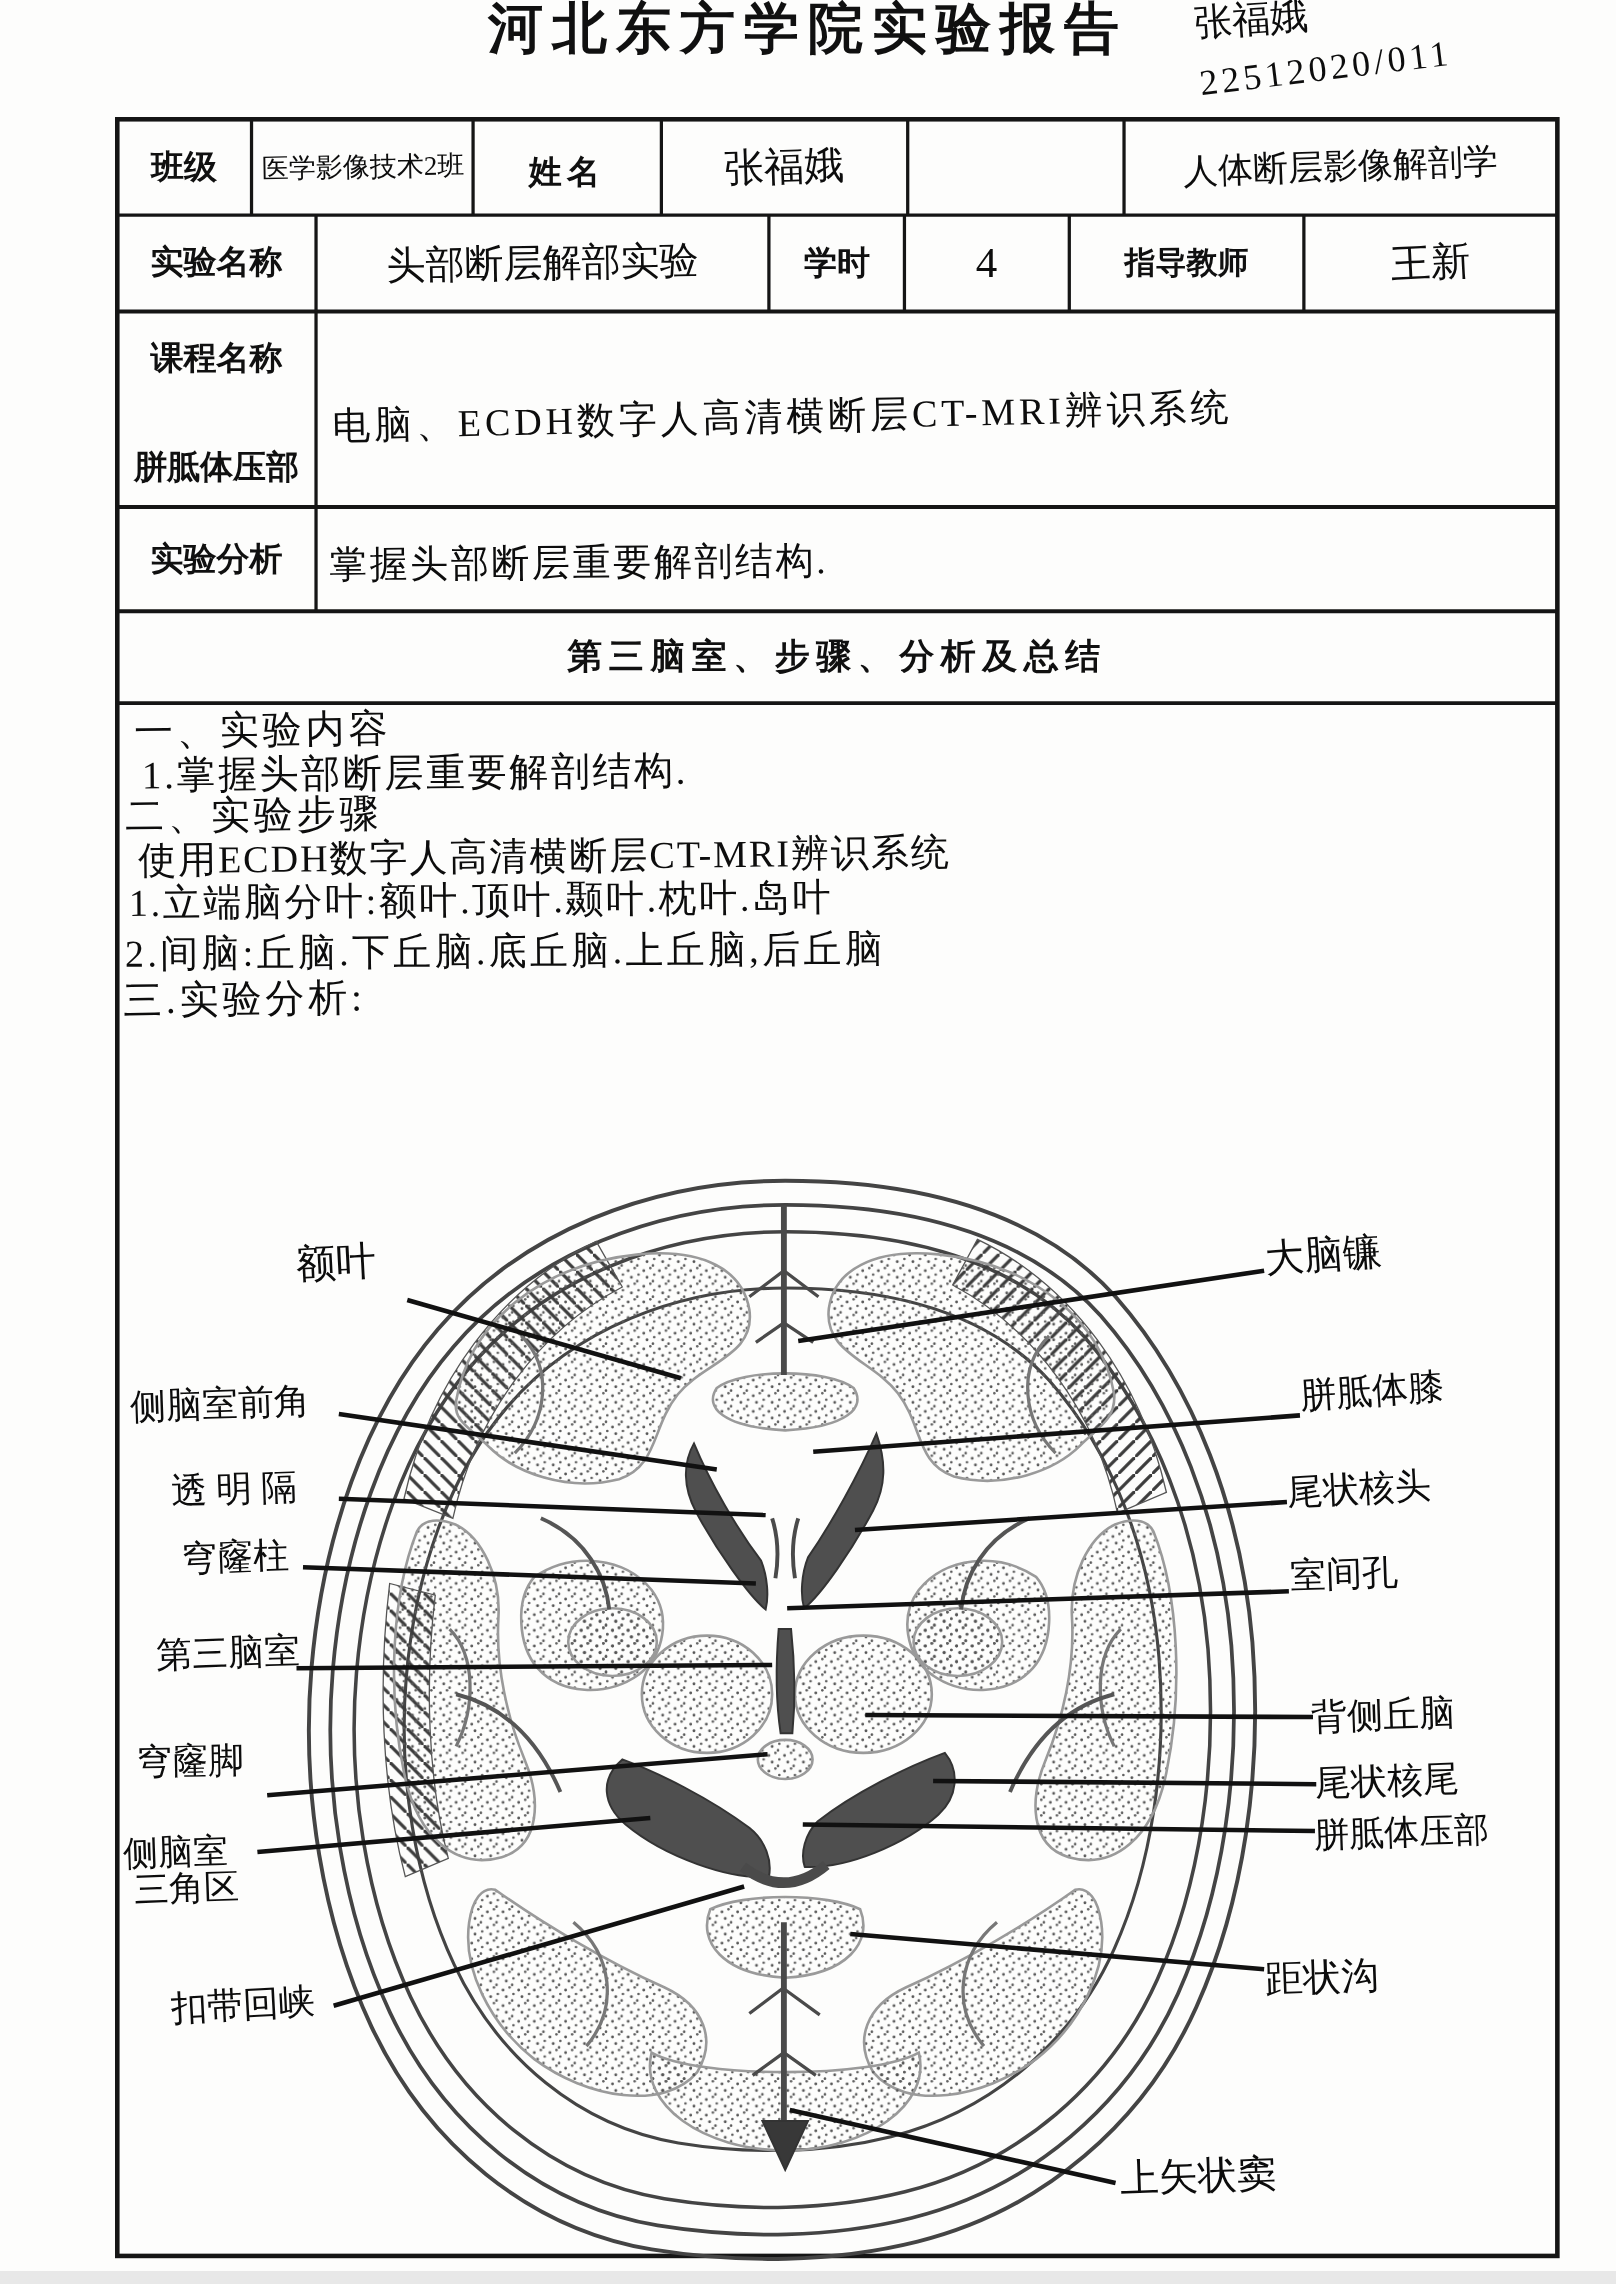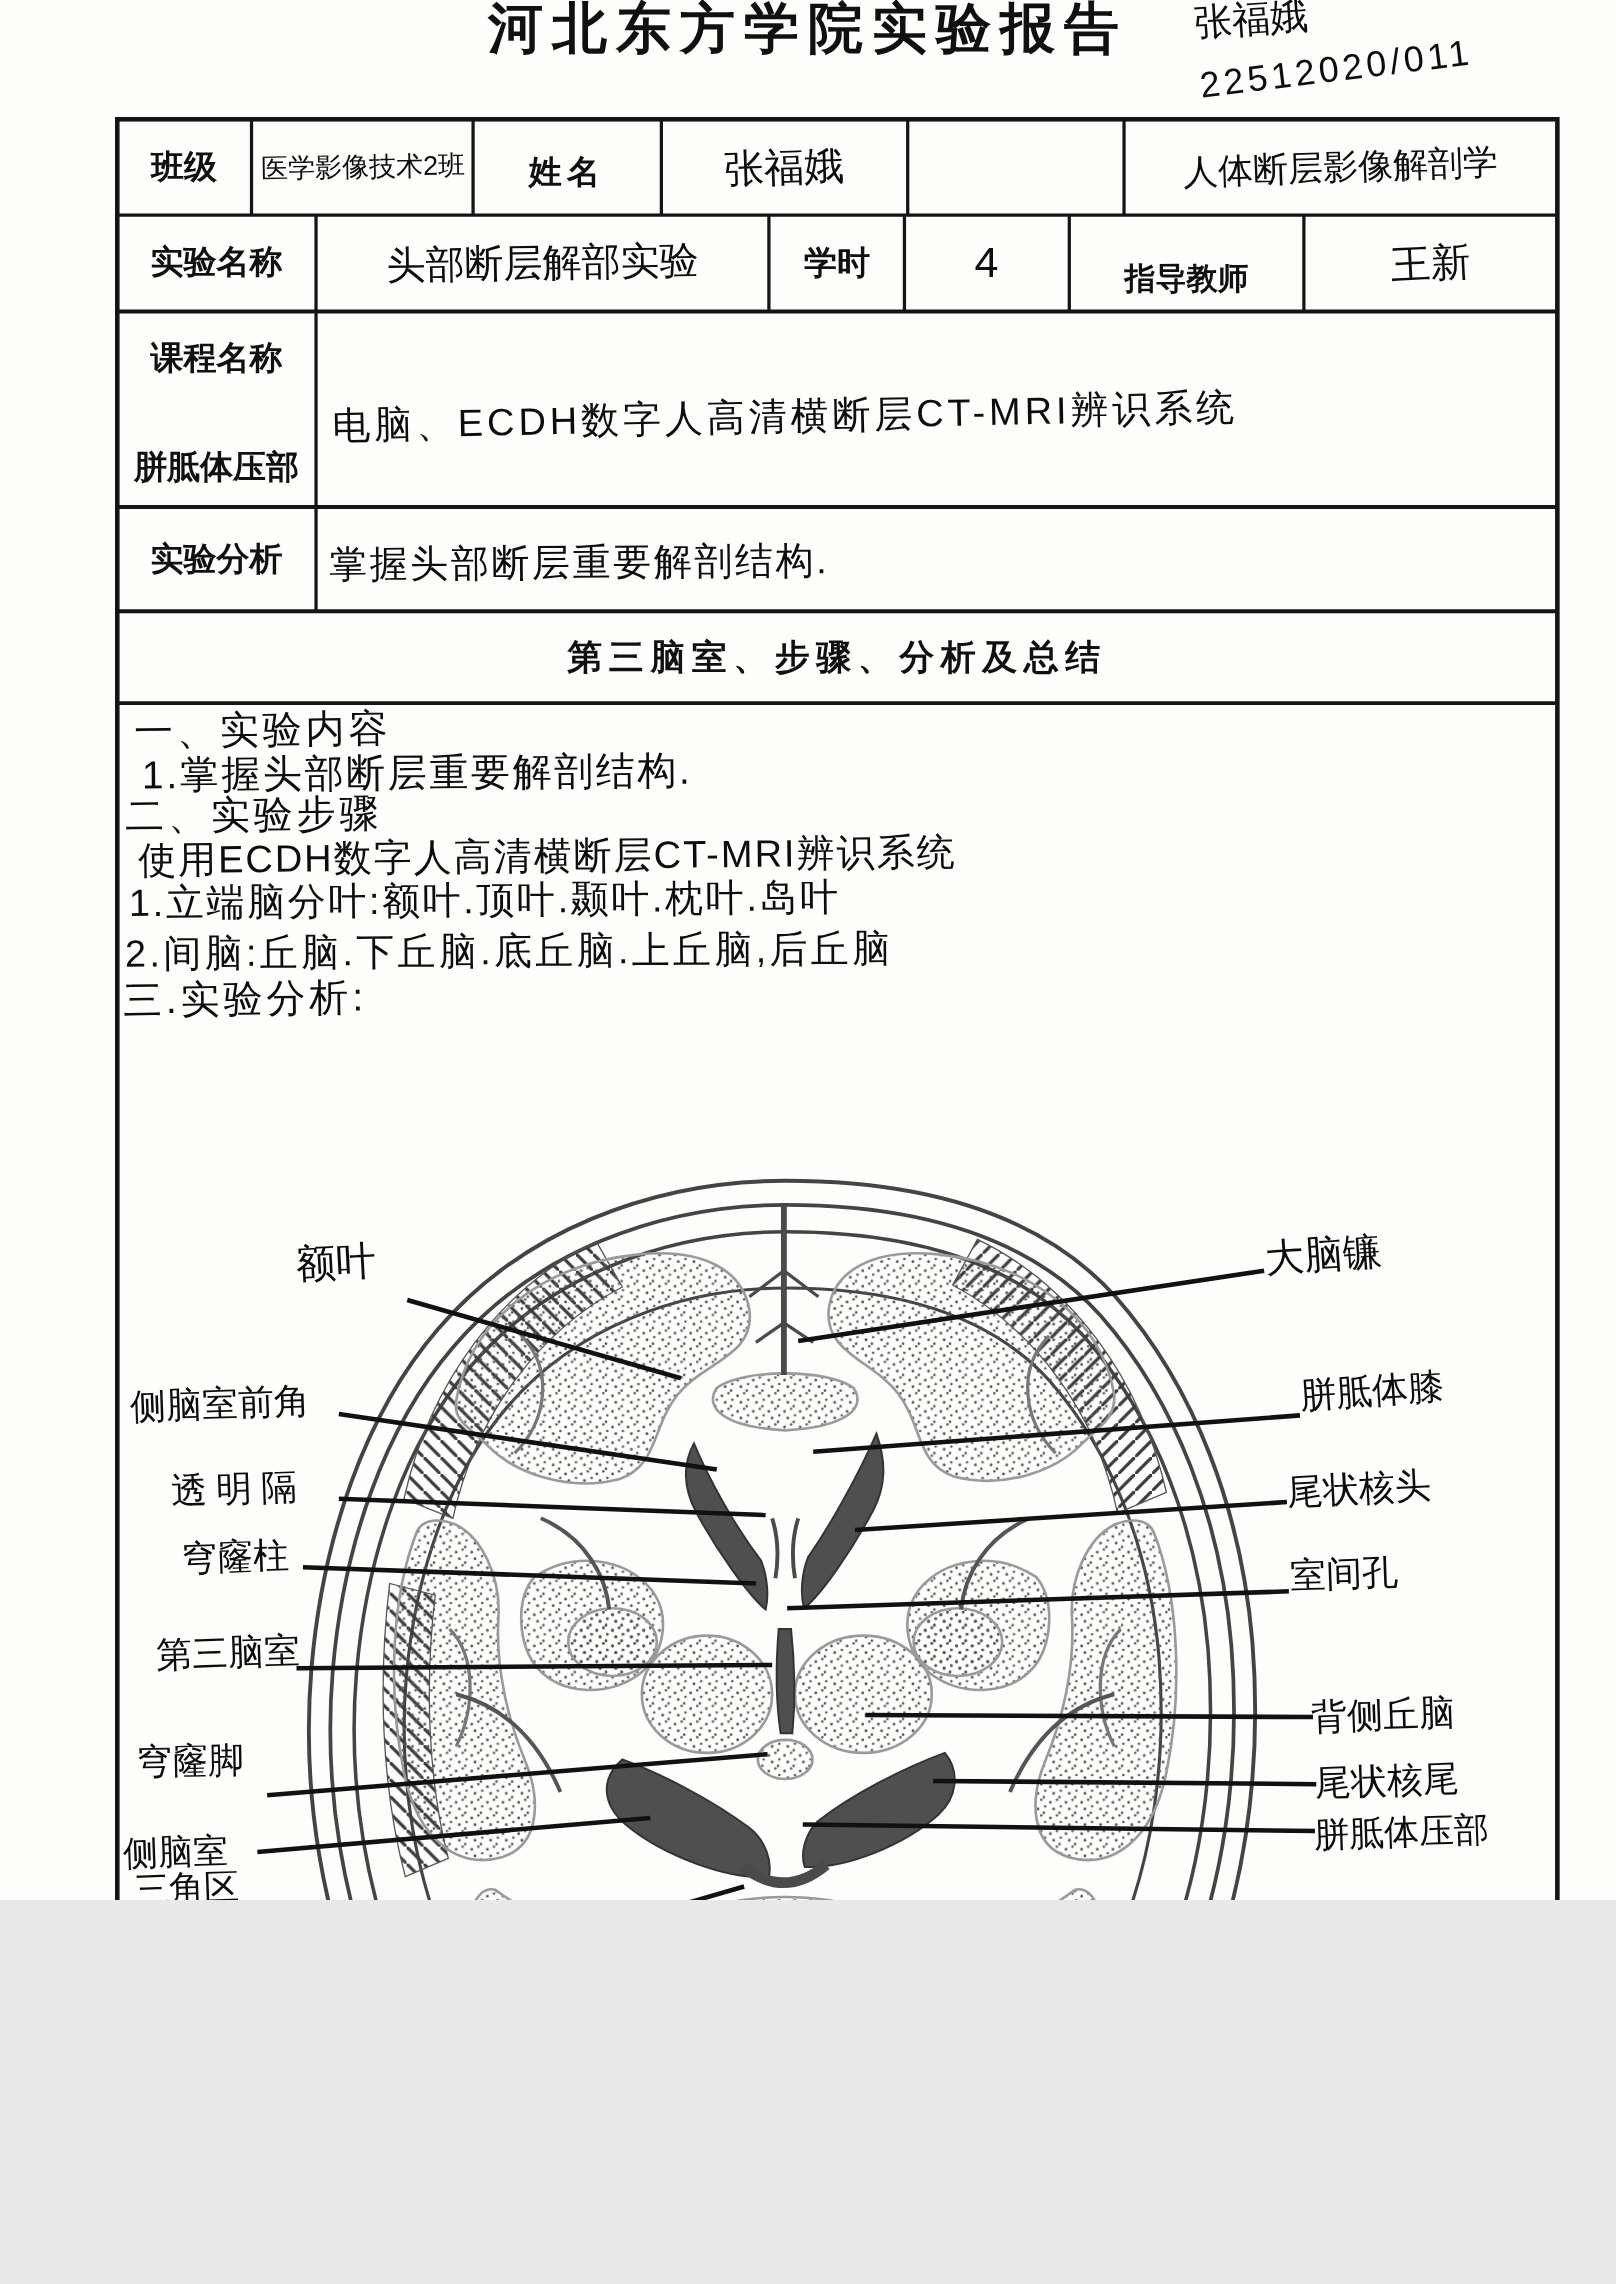--- a/index.html
+++ b/index.html
@@ -1,17 +1,17 @@
 <!DOCTYPE html>
 <html style="font-size:10.4px"><head>
 <meta charset="utf-8">
 <style>
   html,body{margin:0;padding:0;background:#e8e8e8;}
-  .page{position:relative;width:1616px;height:1900px;background:#fdfdfc;overflow:hidden;
-        font-family:Liberation Sans, sans-serif;color:#161616;}
+  .page{position:relative;width:1616px;height:2271px;background:#fdfdfc;overflow:hidden;
+        font-family:Liberation Serif, serif;color:#161616;}
   .t{position:absolute;white-space:nowrap;line-height:1.05;}
   .printed{font-weight:bold;color:#101010;}
   .hand{font-weight:500;color:#0d0d0d;}
   .cell{display:flex;align-items:center;justify-content:center;text-align:center;}
   .cellL{display:flex;align-items:center;justify-content:flex-start;text-align:left;}
   svg{position:absolute;left:0;top:0;}
   .lbl{position:absolute;white-space:nowrap;color:#0c0c0c;font-weight:500;}
 </style>
 </head>
 <body>
@@ -170,21 +170,21 @@
   <div class="t printed cell" style="left:117px;top:119px;width:134px;height:96px;font-size:33px;">班级</div>
   <div class="t hand cell" style="left:252px;top:119px;width:222px;height:96px;font-size:27px;transform:rotate(-1deg);">医学影像技术2班</div>
   <div class="t printed cell" style="left:473px;top:124px;width:188px;height:96px;font-size:33px;letter-spacing:5.2px;">姓名</div>
   <div class="t hand cell" style="left:661px;top:119px;width:246px;height:96px;font-size:40px;transform:rotate(-2deg);">张福娥</div>
   <div class="t hand cell" style="left:1124px;top:119px;width:433px;height:96px;font-size:35px;transform:rotate(-2deg);">人体断层影像解剖学</div>
 
   <div class="t printed cell" style="left:117px;top:214px;width:199px;height:96px;font-size:33px;">实验名称</div>
   <div class="t hand cell" style="left:316px;top:215px;width:453px;height:96px;font-size:39px;transform:rotate(-1deg);">头部断层解部实验</div>
   <div class="t printed cell" style="left:769px;top:215px;width:136px;height:96px;font-size:33px;">学时</div>
   <div class="t hand cell" style="left:904px;top:215px;width:165px;height:96px;font-size:43px;">4</div>
-  <div class="t printed cell" style="left:1069px;top:215px;width:235px;height:96px;font-size:31px;margin-top:16px;">指导教师</div>
+  <div class="t printed cell" style="left:1069px;top:215px;width:235px;height:96px;font-size:31px;">指导教师</div>
   <div class="t hand cell" style="left:1304px;top:215px;width:253px;height:96px;font-size:40px;transform:rotate(-3deg);">王新</div>
 
   <div class="t printed cell" style="left:117px;top:329px;width:199px;height:59px;font-size:33px;">课程名称</div>
   <div class="t printed cell" style="left:117px;top:438px;width:199px;height:59px;font-size:33px;">胼胝体压部</div>
   <div class="t hand cellL" style="left:332px;top:368px;width:1225px;height:91px;font-size:38px;letter-spacing:3.9px;transform:rotate(-1.2deg);">电脑、ECDH数字人高清横断层CT-MRI辨识系统</div>
 
   <div class="t printed cell" style="left:117px;top:507px;width:199px;height:104px;font-size:33px;">实验分析</div>
   <div class="t hand cellL" style="left:329px;top:515px;width:1043px;height:91px;font-size:38px;letter-spacing:2.6px;transform:rotate(-0.5deg);">掌握头部断层重要解剖结构.</div>
 
   <div class="t printed cell" style="left:117px;top:611px;width:1440px;height:92px;font-size:35px;letter-spacing:6.5px;">第三脑室、步骤、分析及总结</div>

